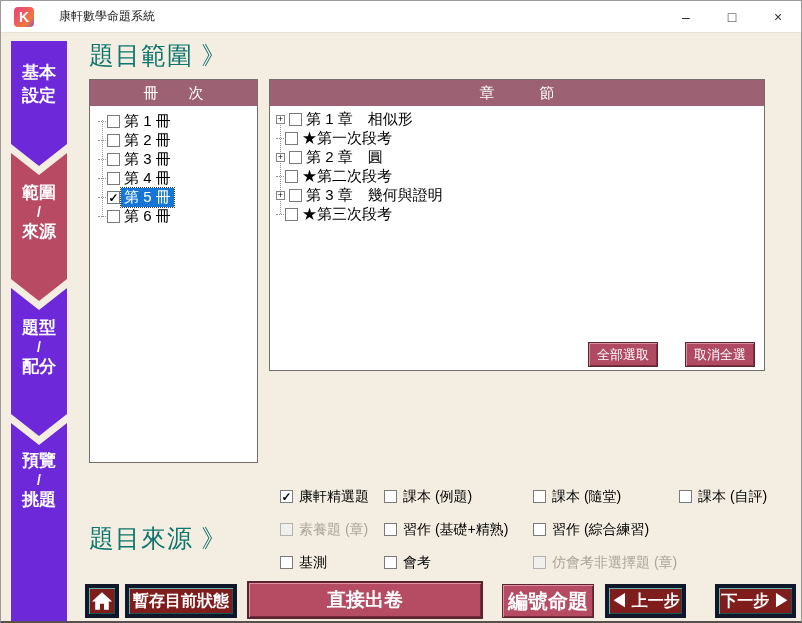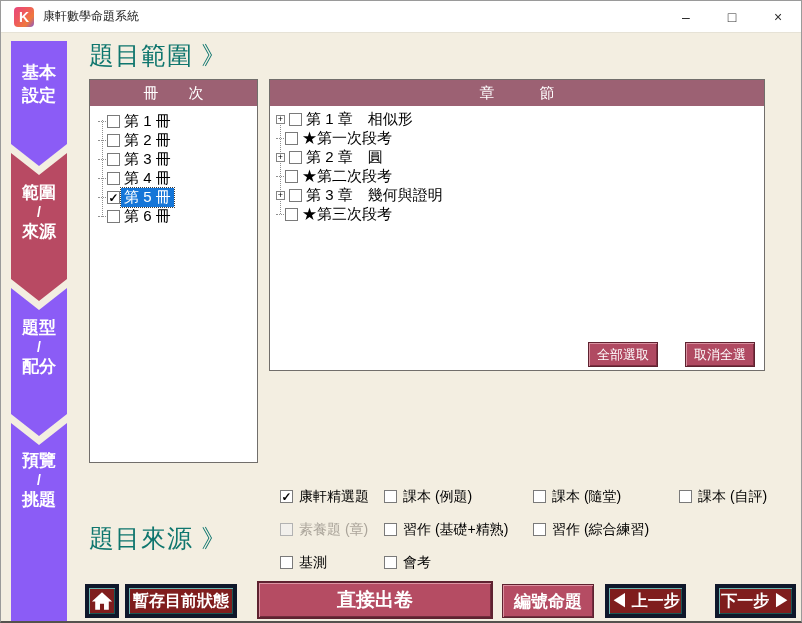--- a/index.html
+++ b/index.html
@@ -4,30 +4,30 @@
 <style>
   html,body{margin:0;padding:0;background:#ffffff;font-family:"Liberation Sans",sans-serif;}
   .window{position:relative;width:802px;height:623px;box-sizing:border-box;
           border:1px solid #9a9a9a;border-bottom:2px solid #55524e;overflow:hidden;background:#f3eee1;}
   
   .titlebar{position:absolute;left:0;top:0;right:0;height:31px;background:#ffffff;
             display:flex;align-items:center;border-bottom:1px solid #e6e2d6;}
   .appicon{width:20px;height:20px;margin-left:13px;border-radius:4px;
            background:linear-gradient(130deg,#e8467c 0%,#ee5a5e 40%,#f0793c 72%,#8a56c9 100%);
            color:#fff;font-weight:bold;font-size:14px;line-height:20px;text-align:center;}
-  .apptitle{margin-left:9px;font-size:12px;color:#1b1b1b;}
+  .apptitle{margin-left:25px;font-size:12px;color:#1b1b1b;}
   .wincontrols{margin-left:auto;display:flex;height:100%;}
   .winbtn{width:46px;height:100%;display:flex;align-items:center;justify-content:center;
           color:#2f2f2f;font-size:14px;cursor:default;}
   
   .tab{position:absolute;left:10px;width:56px;color:#fff;font-weight:bold;font-size:17px;
        text-align:center;box-sizing:border-box;}
   .tab .tline{display:block;line-height:23px;}
   .tab .tslash{display:block;line-height:16px;font-size:14px;}
-  .tab-inactive{background:#8b5cf6;}
+  .tab-inactive{background:#6d28d9;}
   .tab-active{background:#b84a63;}
   .tab1{top:40px;height:125px;padding-top:20px;
         clip-path:polygon(0 0,100% 0,100% calc(100% - 22px),50% 100%,0 calc(100% - 22px));}
   .tab2{top:152px;height:148px;padding-top:28px;
         clip-path:polygon(0 0,50% 22px,100% 0,100% calc(100% - 22px),50% 100%,0 calc(100% - 22px));}
   .tab3{top:287px;height:148px;padding-top:28px;
         clip-path:polygon(0 0,50% 22px,100% 0,100% calc(100% - 22px),50% 100%,0 calc(100% - 22px));}
   .tab4{top:422px;height:201px;padding-top:26px;
         clip-path:polygon(0 0,50% 22px,100% 0,100% 100%,0 100%);}
   
@@ -67,24 +67,24 @@
   .srccell.disabled{color:#aaa49a;}
   
   .fbtn{position:absolute;display:flex;align-items:center;justify-content:center;
         color:#fff;box-sizing:border-box;cursor:default;}
   .teal{background:#7f1d1d;border:4px solid #0f172a;
         box-shadow:inset 1px 1px 0 #6ab4ae,inset -1px -1px 0 #1c5653;}
   .red{background:#b54c63;border:1px solid #5e2230;
        box-shadow:inset 1px 1px 0 #dc93a2,inset -1px -1px 0 #732c3d;}
   .btn-home{left:84px;top:583px;width:34px;height:34px;}
   .btn-save{left:124px;top:583px;width:112px;height:34px;font-size:16px;font-weight:bold;}
-  .btn-direct{left:246px;top:580px;width:236px;height:38px;border-width:2px;gap:5px;margin-left:10px;}
+  .btn-direct{left:246px;top:580px;width:236px;height:38px;border-width:2px;gap:5px;}
   .btn-direct .main{font-size:19px;font-weight:bold;}
   .btn-direct .sub{font-size:11px;font-weight:bold;}
-  .btn-number{left:501px;top:583px;width:92px;height:34px;font-size:17px;font-weight:bold;}
+  .btn-number{left:501px;top:583px;width:92px;height:34px;font-size:20px;font-weight:bold;}
   .btn-prev{left:604px;top:583px;width:81px;height:34px;font-size:16px;font-weight:bold;}
   .btn-next{left:714px;top:583px;width:81px;height:34px;font-size:16px;font-weight:bold;}
 </style>
 </head>
 <body>
 
 <div class="window">
 
   <div class="titlebar">
     <div class="appicon">K</div>
@@ -236,20 +236,24 @@
     </div>
     <div class="srow">
       <div class="srccell">
         <span class="cb"></span>
         <span>基測</span>
       </div>
       <div class="srccell">
         <span class="cb"></span>
         <span>會考</span>
       </div>
+      <div class="srccell disabled">
+        <span class="cb cb-disabled"></span>
+        <span>仿會考非選擇題 (章)</span>
+      </div>
       <div></div>
     </div>
   </div>
 
   <div class="fbtn teal btn-home">
     <svg width="22" height="22" viewBox="0 0 24 24">
       <path d="M12 2.5 L23 12.5 L19.4 12.5 L19.4 21.5 L14.2 21.5 L14.2 15 L9.8 15 L9.8 21.5 L4.6 21.5 L4.6 12.5 L1 12.5 Z" fill="#ffffff"></path>
     </svg>
   </div>
   <div class="fbtn teal btn-save">暫存目前狀態</div>

